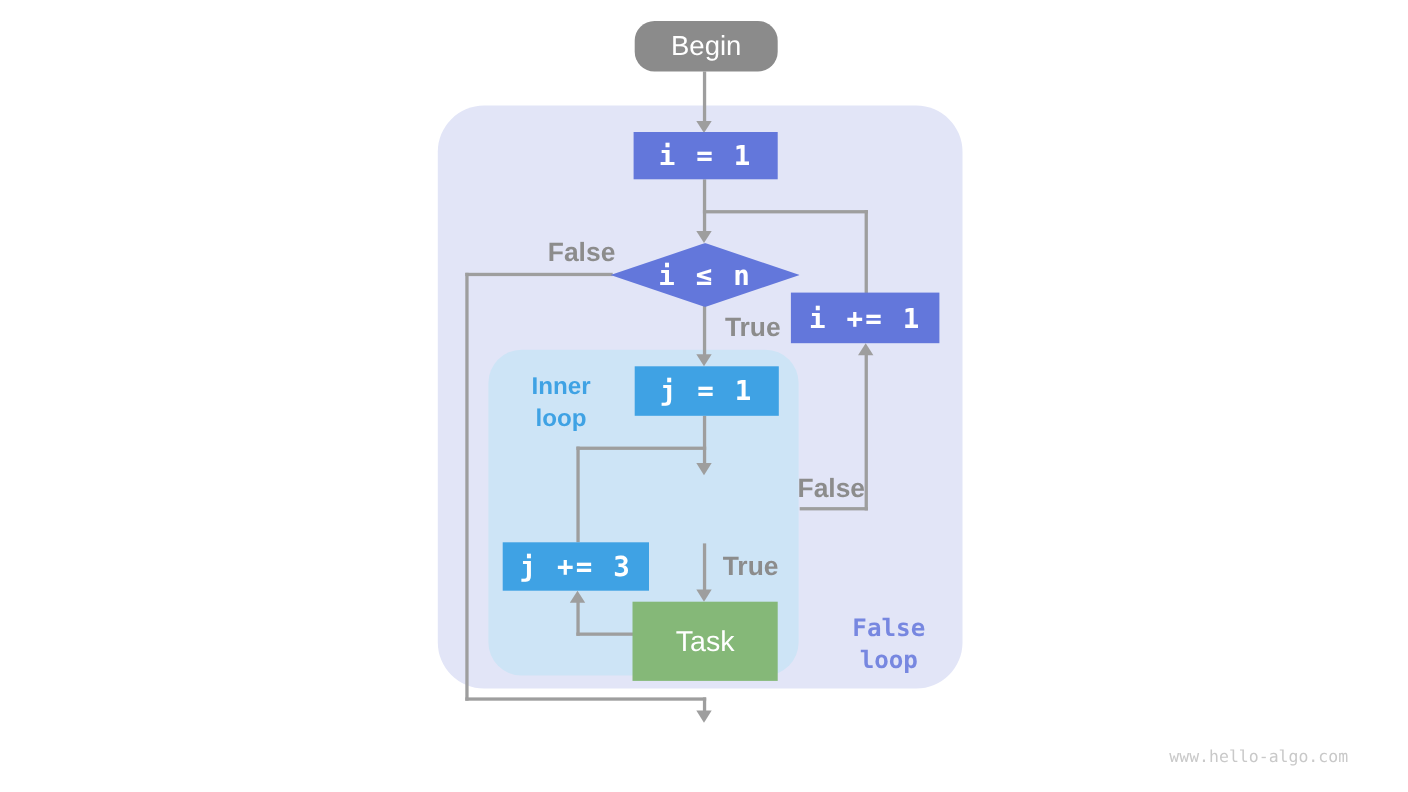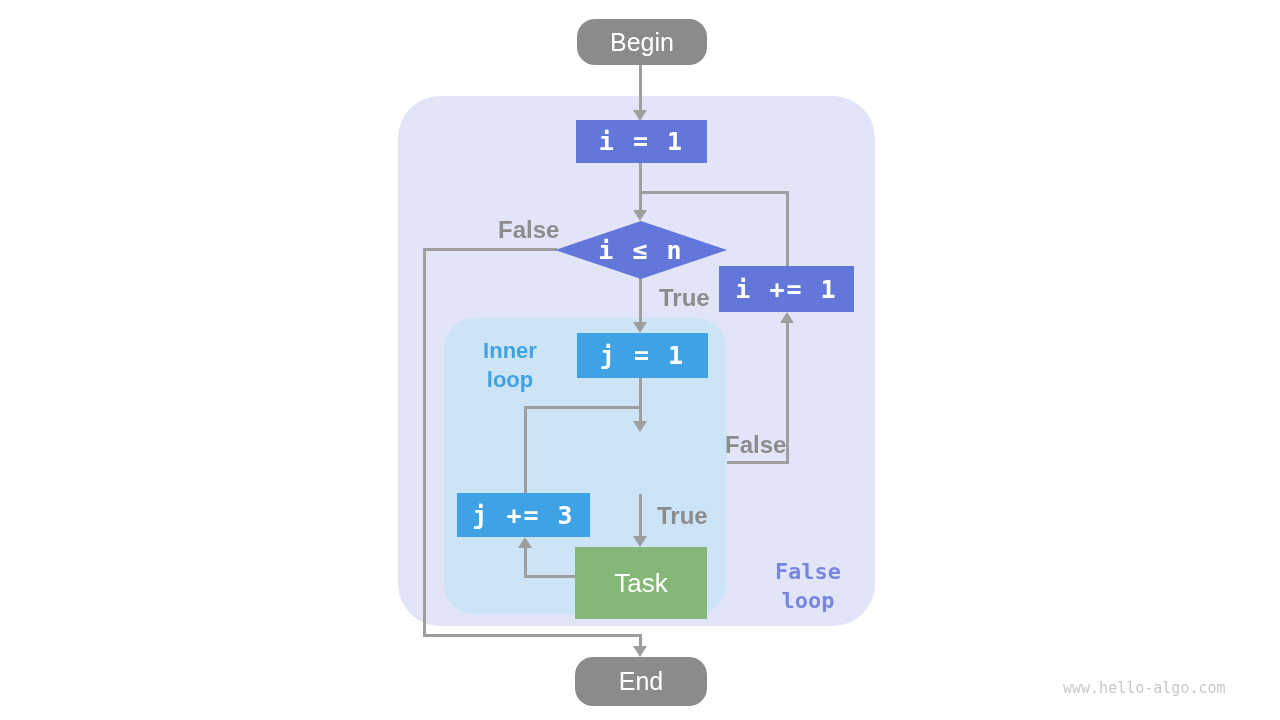--- a/index.html
+++ b/index.html
@@ -95,21 +95,20 @@
 
   <div class="node code proc-outer" style="left:719px;top:266px;width:135px;height:46px;">i += 1</div>
 
   <div class="node code proc-inner" style="left:577px;top:333px;width:131px;height:45px;">j = 1</div>
 
 
   <div class="node code proc-inner" style="left:457px;top:493px;width:133px;height:44px;">j += 3</div>
 
   <div class="node task" style="left:575px;top:547px;width:132px;height:72px;">Task</div>
 
-  <div class="node terminal" style="left:575px;top:657px;width:132px;height:49px;">End</div>
 
   <div class="edge-label" style="left:498px;top:216px;">False</div>
   <div class="edge-label" style="left:659px;top:284px;">True</div>
   <div class="edge-label" style="left:725px;top:431px;">False</div>
   <div class="edge-label" style="left:657px;top:502px;">True</div>
 
   <div class="region-label inner-label" style="left:468px;top:336px;width:84px;">
     <span>Inner</span>
     <span>loop</span>
   </div>

